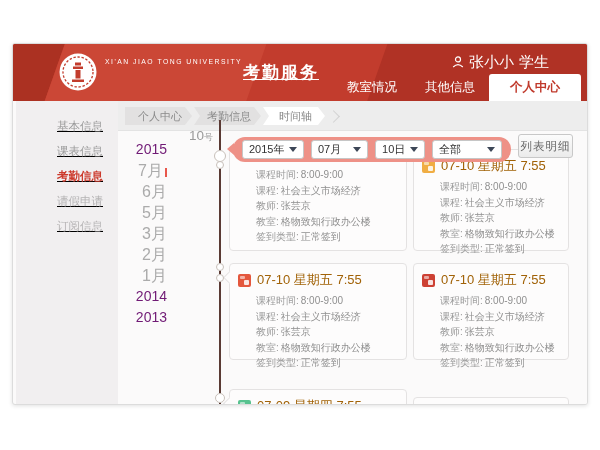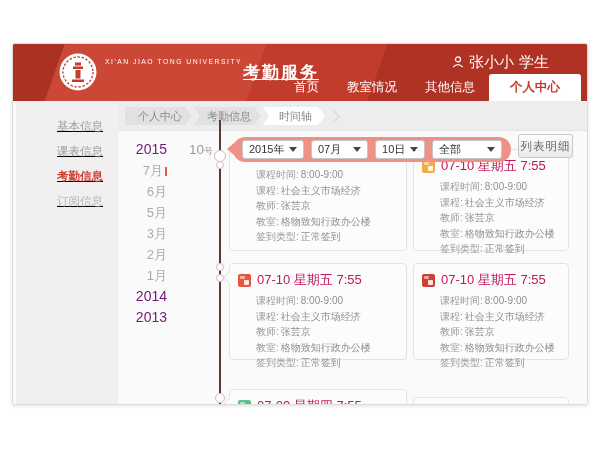--- a/index.html
+++ b/index.html
@@ -37,25 +37,25 @@
            padding:0 10px 0 13px; margin-right:2px; cursor:pointer;
            clip-path:polygon(0 0, calc(100% - 7px) 0, 100% 50%, calc(100% - 7px) 100%, 0 100%, 6px 50%); }
   .crumb:first-child { clip-path:polygon(0 0, calc(100% - 7px) 0, 100% 50%, calc(100% - 7px) 100%, 0 100%); }
   .crumb.active { background:#fff; }
   .crumb-ghost { width:9px; height:9px; border-top:1px solid #d2d2d2; border-right:1px solid #d2d2d2; transform:rotate(45deg); margin-left:2px; }
 
   
   .main-bg { position:absolute; left:105px; top:87px; width:471px; height:275px; background:#fbfafa; }
   .years { position:absolute; left:110px; top:95px; width:44px; text-align:right; z-index:2; }
   .yr { font-size:14px; color:#701a75; height:21px; line-height:21px; }
-  .mo { font-size:13px; color:#ababab; height:21px; line-height:21px; }
+  .mo { font-size:16px; color:#ababab; height:21px; line-height:21px; }
   .tick { display:inline-block; width:2px; height:9px; background:#e8574b; margin-left:2px; vertical-align:-1px; }
   .daymark { position:absolute; font-size:13.5px; color:#9a9a9a; z-index:3; }
   .daymark .dsuf { font-size:9px; }
-  .d10 { left:176px; top:98px; }
+  .d10 { left:176px; top:84px; }
   .d09 { left:176px; top:366px;text-align:right; }
   .tl-line { position:absolute; left:206px; top:76px; width:2px; height:286px; background:#5a3a34; z-index:2; }
   .node { position:absolute; background:#fff; border:1px solid #c8c0ba; border-radius:50%; z-index:3; }
   .n1 { left:201px; top:106px; width:12px; height:12px; }
   .n2 { left:203px; top:117px; width:8px;  height:8px; }
   .n3 { left:203px; top:219px; width:8px;  height:8px; }
   .n4 { left:203px; top:230px; width:8px;  height:8px; }
   .n5 { left:202px; top:349px; width:10px; height:10px; }
 
   
@@ -65,21 +65,21 @@
   .c-l2 { left:216px; top:219px; width:178px; height:97px; }
   .c-r2 { left:400px; top:219px; width:156px; height:97px; }
   .c-l3 { left:216px; top:345px; width:178px; height:50px; }
   .c-r3 { left:400px; top:353px; width:156px; height:30px; }
   .card.arrow::before { content:""; position:absolute; left:-5px; top:9px; width:8px; height:8px; background:#fdfcfc;
                         border-left:1px solid #e4e2e2; border-bottom:1px solid #e4e2e2; transform:rotate(45deg); }
   .card-head { display:flex; align-items:center; gap:6px; padding:7px 8px 2px 8px; }
   .card-ico { width:13px; height:13px; border-radius:2px; position:relative; flex:none; }
   .card-ico::after { content:""; position:absolute; right:2px; bottom:2px; width:5px; height:5px; background:rgba(255,255,255,.85); border-radius:1px; }
   .card-ico::before { content:""; position:absolute; left:2px; top:2px; width:5px; height:3px; background:rgba(255,255,255,.55); border-radius:1px; }
-  .card-title { font-size:13px; color:#be185d; white-space:nowrap; }
+  .card-title { font-size:13px; color:#a16207; white-space:nowrap; }
   .card-body { padding:2px 8px 6px 26px; }
   .c-l1 .card-body { padding-top:17px; }
   .fld { font-size:10px; line-height:15.6px; color:#9b9b9b; white-space:nowrap; }
   .fld b { font-weight:normal; color:#8f8f8f; margin-left:2px; }
 
   
   .bubble { position:absolute; left:220px; top:93px; width:278px; height:25px; background:#ee9187; border-radius:12px;
             display:flex; align-items:center; gap:7px; padding:0 9px; z-index:5; }
   .bubble::before { content:""; position:absolute; left:-6px; top:6px; border:6px solid transparent; border-right:7px solid #ee9187; border-left:0; }
   .select { background:#fff; border:1px solid #c6c6c6; border-radius:3px; height:19px; display:flex; align-items:center;
@@ -121,31 +121,31 @@
         <svg viewBox="0 0 12 12" width="12" height="12">
           <circle cx="6" cy="3.4" r="2.5" fill="none" stroke="#fff" stroke-width="1.2"></circle>
           <path d="M1.2 11 Q6 6.4 10.8 11" fill="none" stroke="#fff" stroke-width="1.2"></path>
         </svg>
       </span>
       <span>张小小</span>
       <span>学生</span>
     </div>
 
     <nav class="nav">
-      <div class="nav-item">首页</div>
       <div class="nav-item">教室情况</div>
       <div class="nav-item">其他信息</div>
       <div class="nav-item active">个人中心</div>
     </nav>
   </header>
 
   <aside class="sidebar">
     <div class="side-item">基本信息</div>
     <div class="side-item">课表信息</div>
     <div class="side-item active">考勤信息</div>
+    <div class="side-item dim">请假申请</div>
     <div class="side-item dim">订阅信息</div>
   </aside>
 
   <div class="crumb-band">
     <div class="crumbs">
       <div class="crumb">个人中心</div>
       <div class="crumb">考勤信息</div>
       <div class="crumb active">时间轴</div>
       <div class="crumb-ghost"></div>
     </div>

